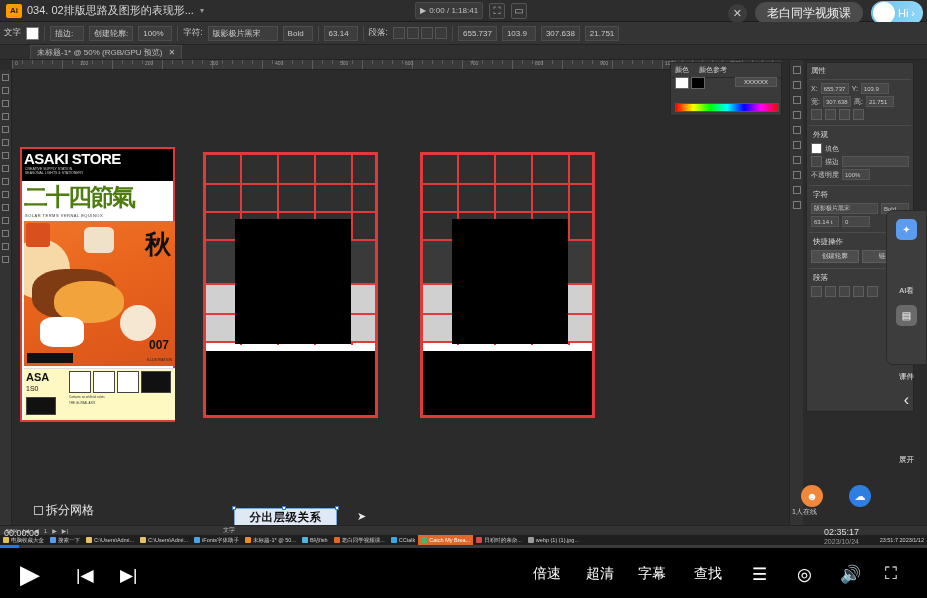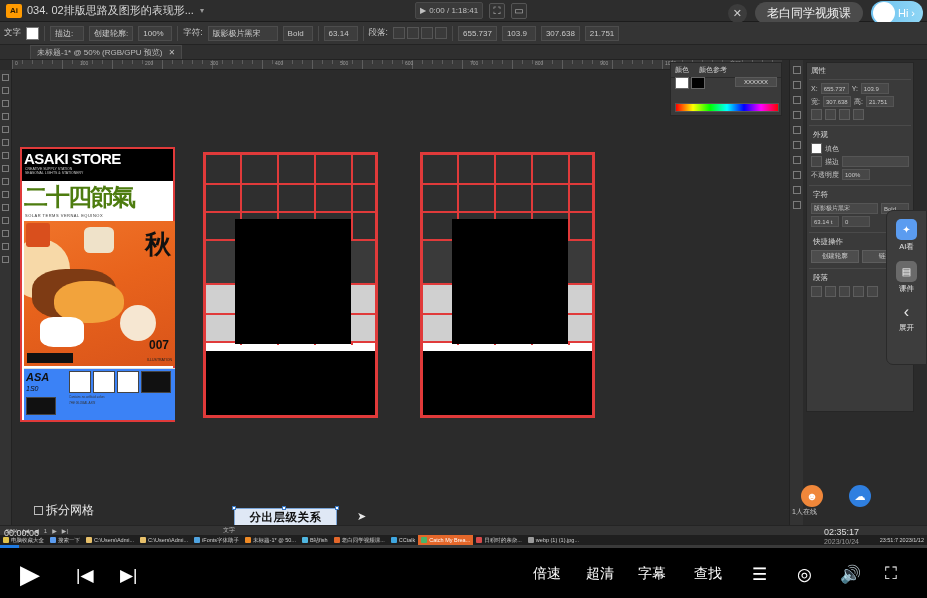--- a/index.html
+++ b/index.html
@@ -147,23 +147,22 @@
   .p1-art {
     position:absolute; left:2px; top:72px; width:151px; height:145px;
     background:linear-gradient(160deg,#f0742a 0%,#e8631c 45%,#d9541a 100%);
     overflow:hidden;
   }
   .p1-art .blob { position:absolute; border-radius:50%; }
   .p1-aki {
     position:absolute; right:4px; top:6px; font-size:26px; font-weight:bold; color:#111;
   }
   .p1-bottom {
-    position:absolute; left:2px; top:219px; width:151px; height:52px; background:#3b82f6;
+    position:absolute; left:2px; top:219px; width:151px; height:52px; background:#fef9c3;
     border-top:1px solid #ddd;
-    font-style:italic;
   }
   .p1-bcell { position:absolute; border:1px solid #444; background:#fff; }
 
   
   #poster2 { left:191px; top:62px; width:175px; height:266px; border:3px solid #e03a3a; }
   #poster3 { left:408px; top:62px; width:175px; height:266px; border:3px solid #e03a3a; }
   .grid-top {
     position:absolute; left:0; top:0; width:100%; height:86px; background:#2f2f2f;
   }
   .gridline { position:absolute; background:#e03a3a; }
@@ -243,21 +242,21 @@
     position:absolute; left:886px; top:210px; width:41px; height:155px;
     background:#3d3d3d; border:1px solid #2a2a2a; border-radius:7px 0 0 7px;
     display:flex; flex-direction:column; align-items:center; padding-top:8px; gap:3px;
   }
   .aif-item { display:flex; flex-direction:column; align-items:center; gap:2px; margin-bottom:6px; }
   .aif-ico {
     width:21px;height:21px;border-radius:5px;background:#5b9cf0;color:#fff;
     display:flex;align-items:center;justify-content:center;font-size:10px;
   }
   .aif-ico.grey { background:#6a6a6a; }
-  .aif-lbl { font-size:7.5px; color:#e0e0e0; }
+  .aif-lbl { font-size:7.5px; color:#e0e0e0;margin-top:44px; }
 
   
   .chat-av {
     position:absolute; width:22px;height:22px;border-radius:50%;
     display:flex;align-items:center;justify-content:center;font-size:11px;color:#fff;
   }
   .chat-label { position:absolute; font-size:7px; color:#ccc; }
 
   
   .ai-bottombar {

